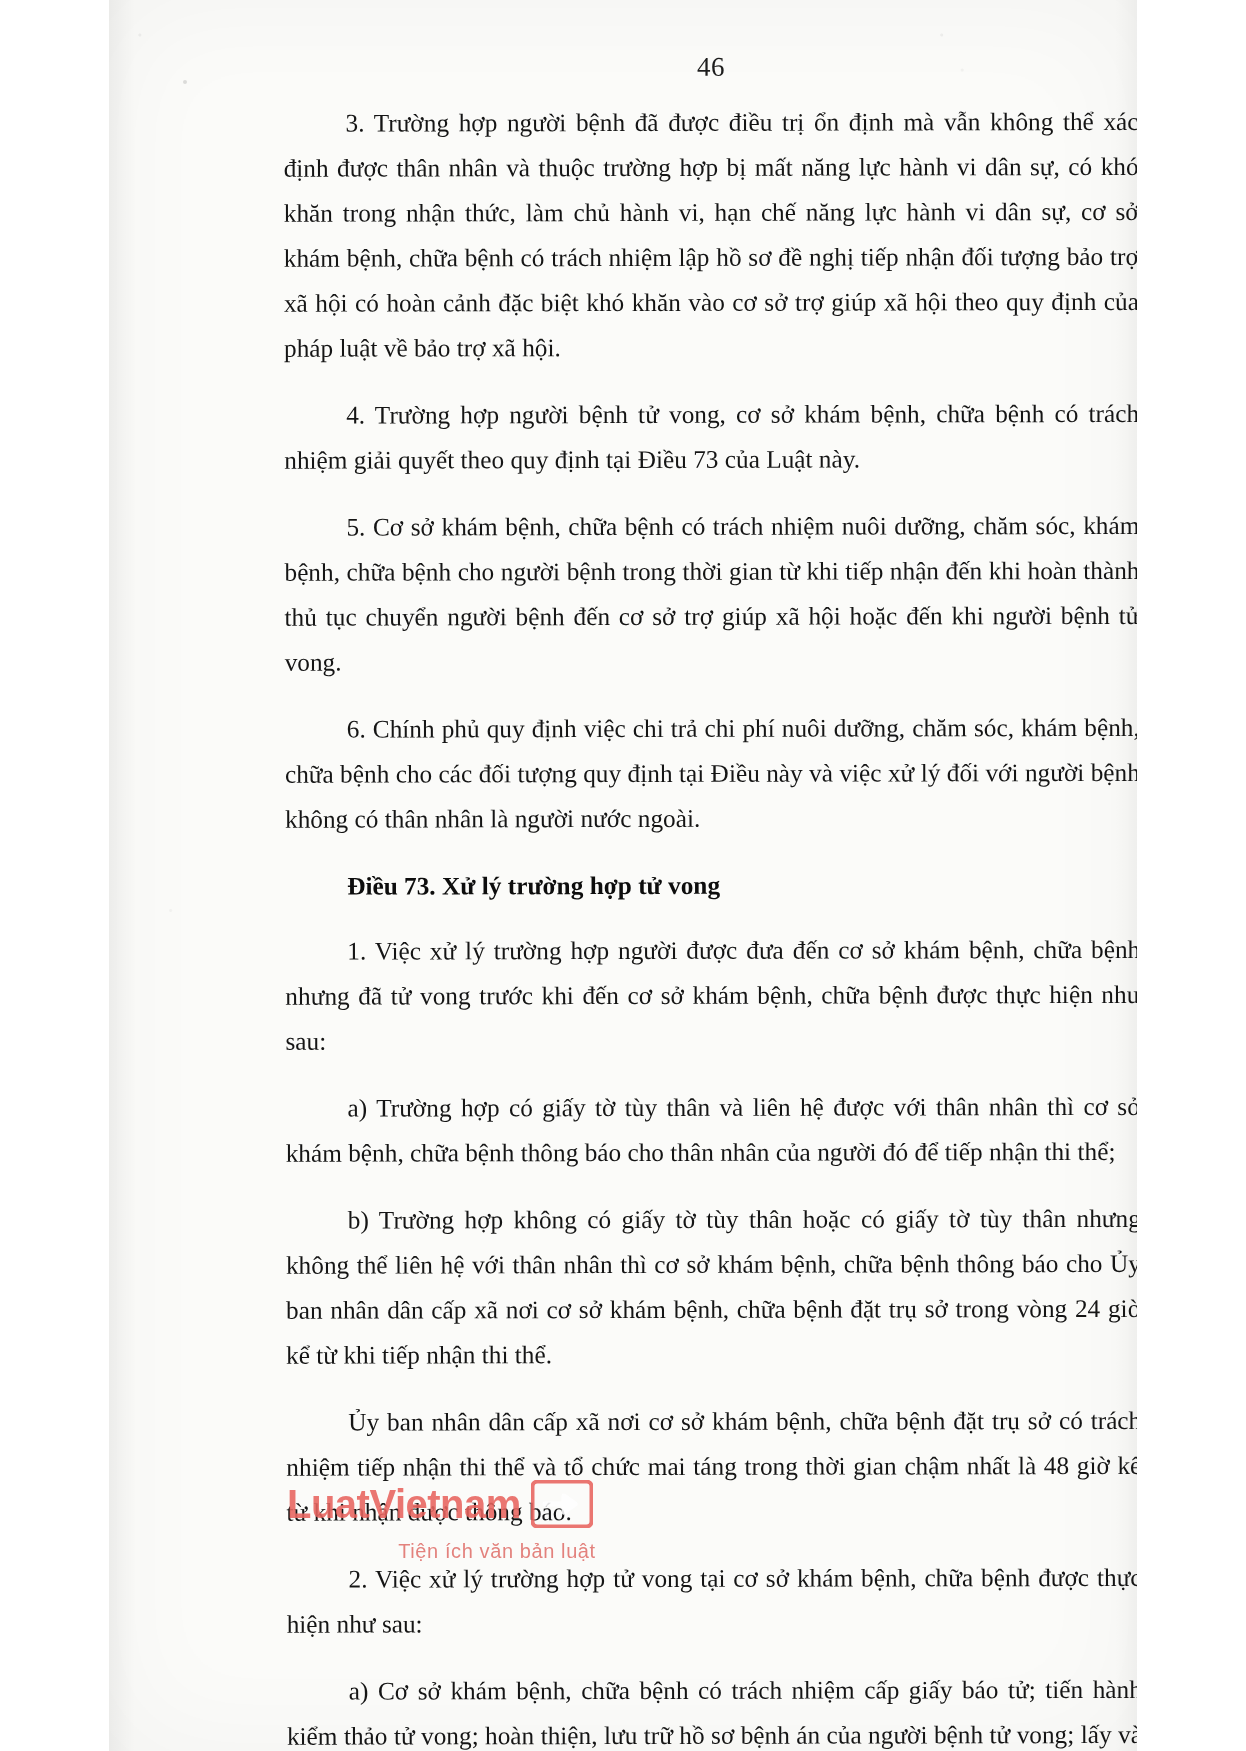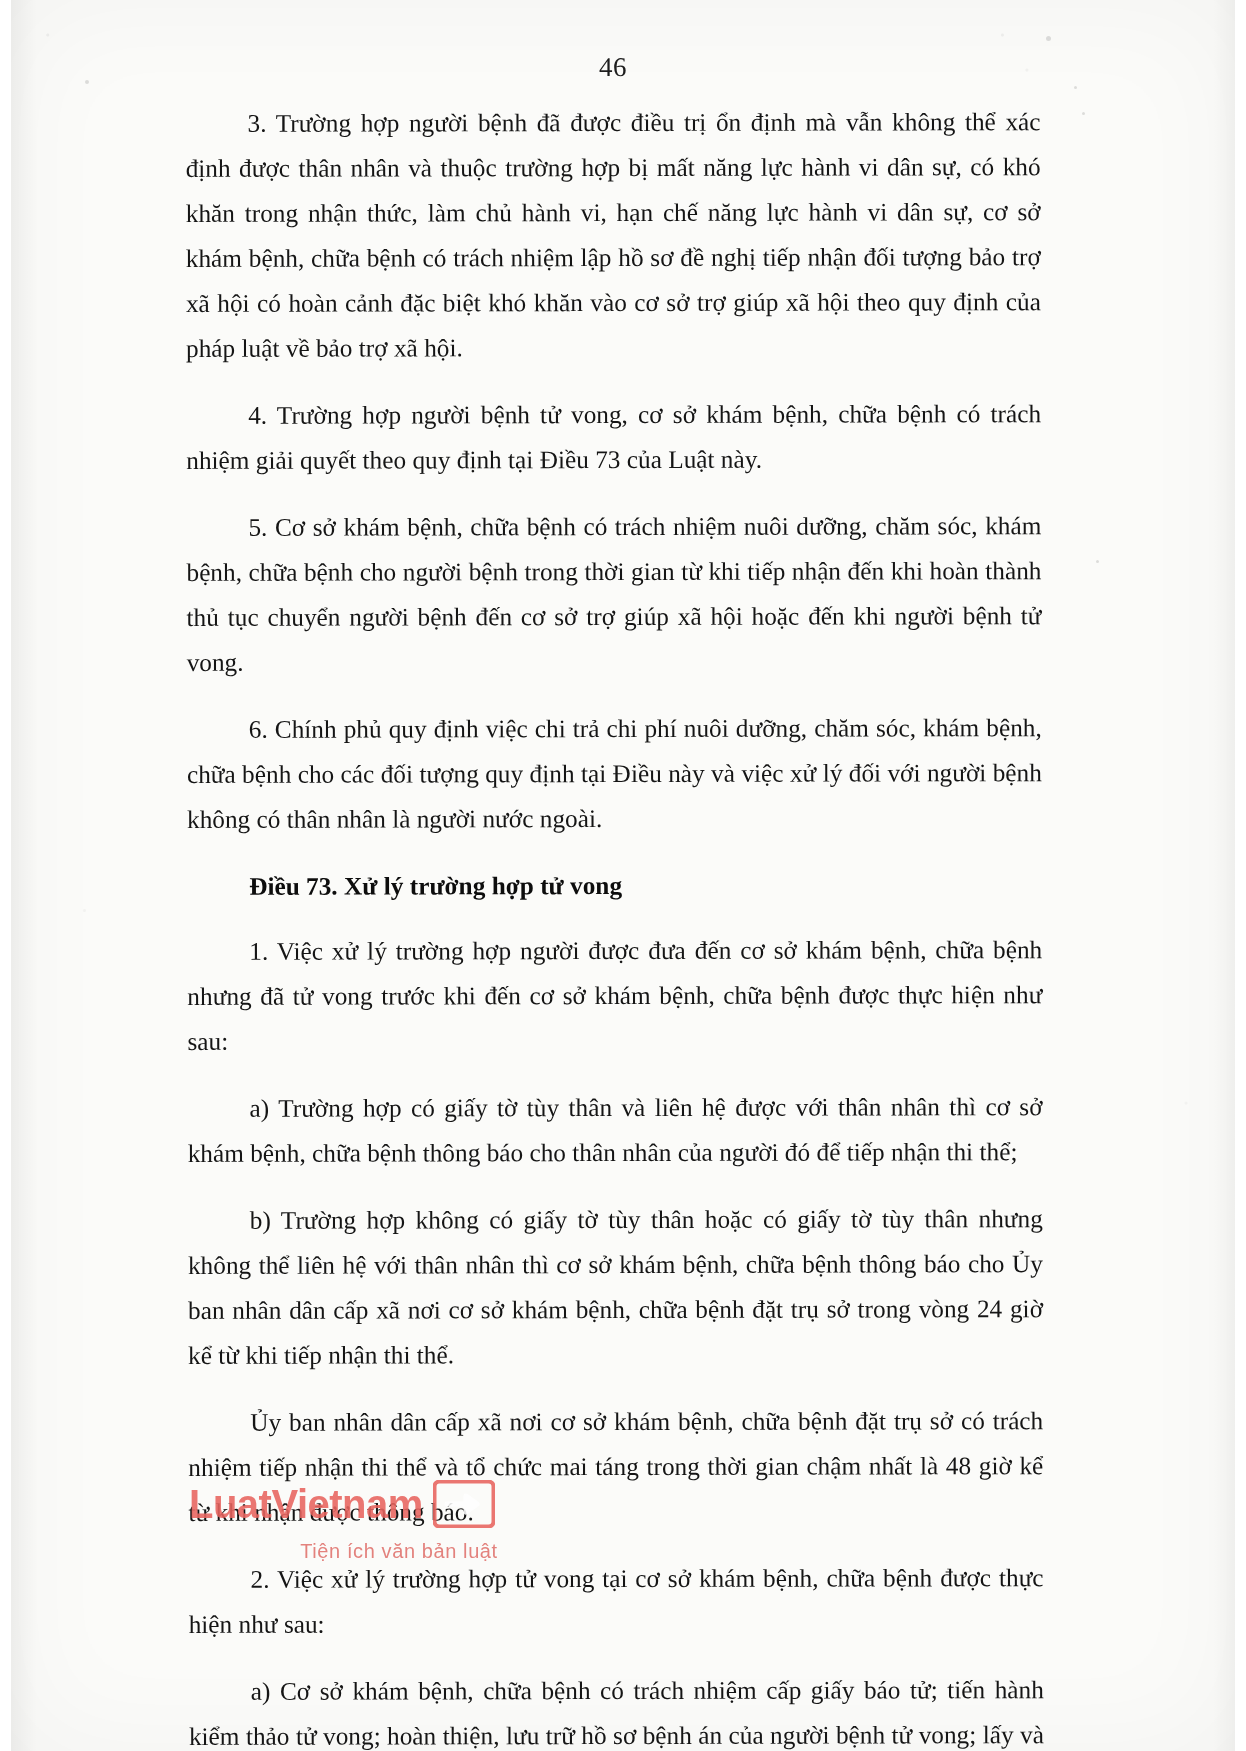--- a/index.html
+++ b/index.html
@@ -4,21 +4,21 @@
 <title>Scanned Legal Document Page 46</title>
 <style>
   html, body {
     margin: 0;
     padding: 0;
     background: #ffffff;
   }
 
   #page {
     position: relative;
-    width: 1224px;
+    width: 1028px;
     height: 1751px;
     margin: 0 auto;
     background: #fbfbf9;
     overflow: hidden;
     
     box-shadow: inset 0 0 120px rgba(0,0,0,0.035);
   }
 
   
   #scan-noise {

